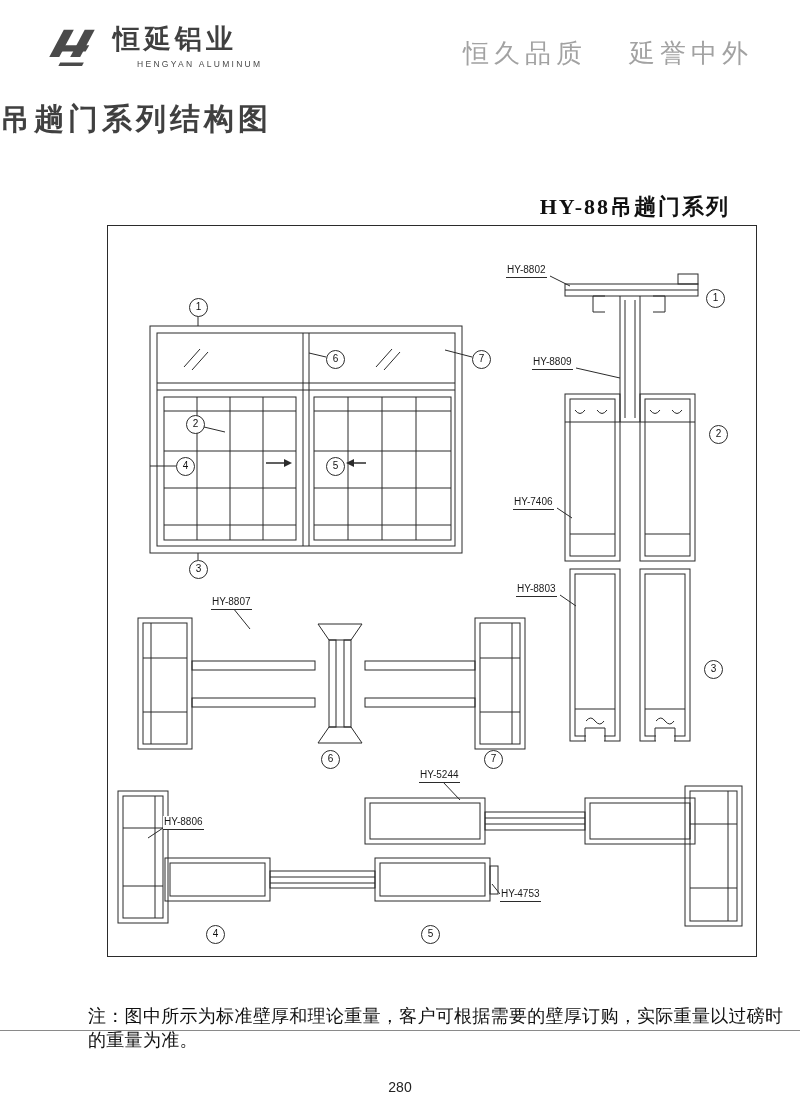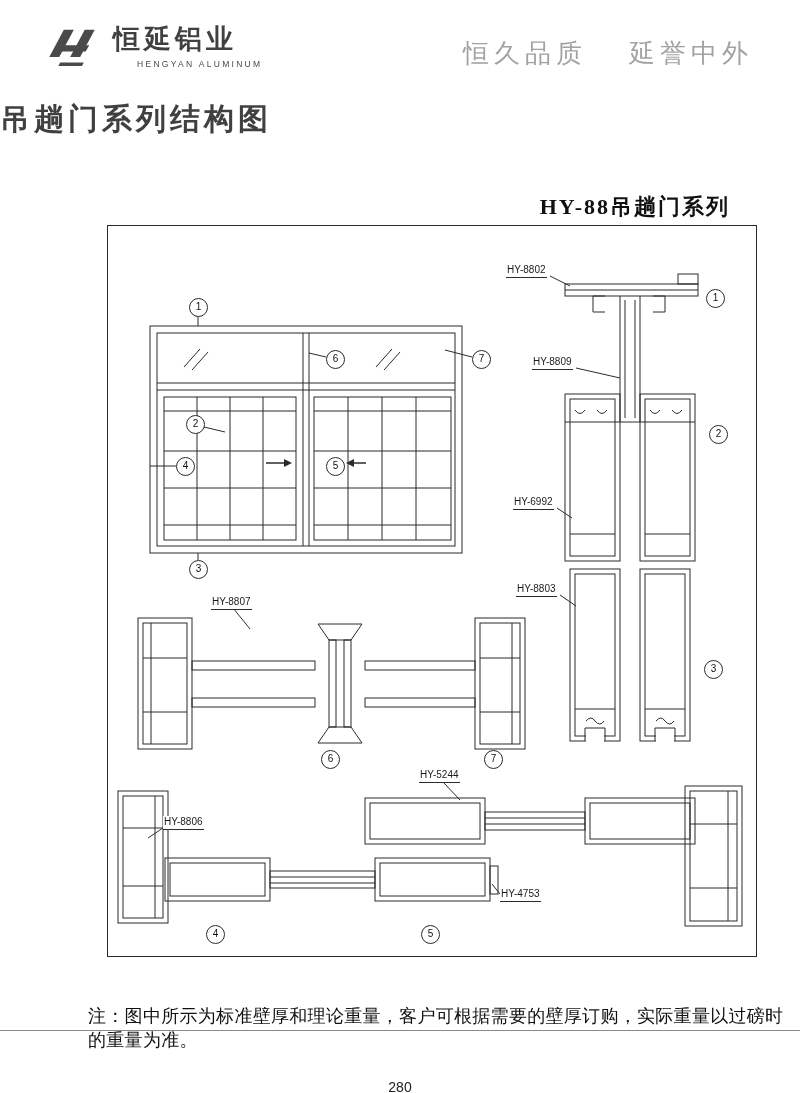--- a/index.html
+++ b/index.html
@@ -209,21 +209,21 @@
           <line x1="125" y1="382" x2="142" y2="403"></line>
           <line x1="335" y1="556" x2="352" y2="574"></line>
           <line x1="55" y1="602" x2="40" y2="612"></line>
           <line x1="392" y1="668" x2="384" y2="658"></line>
         </g>
       </g>
     </svg>
 
     <div class="plabel" style="left:398px;top:38px">HY-8802</div>
     <div class="plabel" style="left:424px;top:130px">HY-8809</div>
-    <div class="plabel" style="left:405px;top:270px">HY-6992</div>
+    <div class="plabel" style="left:405px;top:270px">HY-7406</div>
     <div class="plabel" style="left:408px;top:357px">HY-8803</div>
     <div class="plabel" style="left:103px;top:370px">HY-8807</div>
     <div class="plabel" style="left:311px;top:543px">HY-5244</div>
     <div class="plabel" style="left:55px;top:590px">HY-8806</div>
     <div class="plabel" style="left:392px;top:662px">HY-4753</div>
 
     <div class="callout" style="left:81px;top:72px">1</div>
     <div class="callout" style="left:218px;top:124px">6</div>
     <div class="callout" style="left:364px;top:124px">7</div>
     <div class="callout" style="left:78px;top:189px">2</div>

